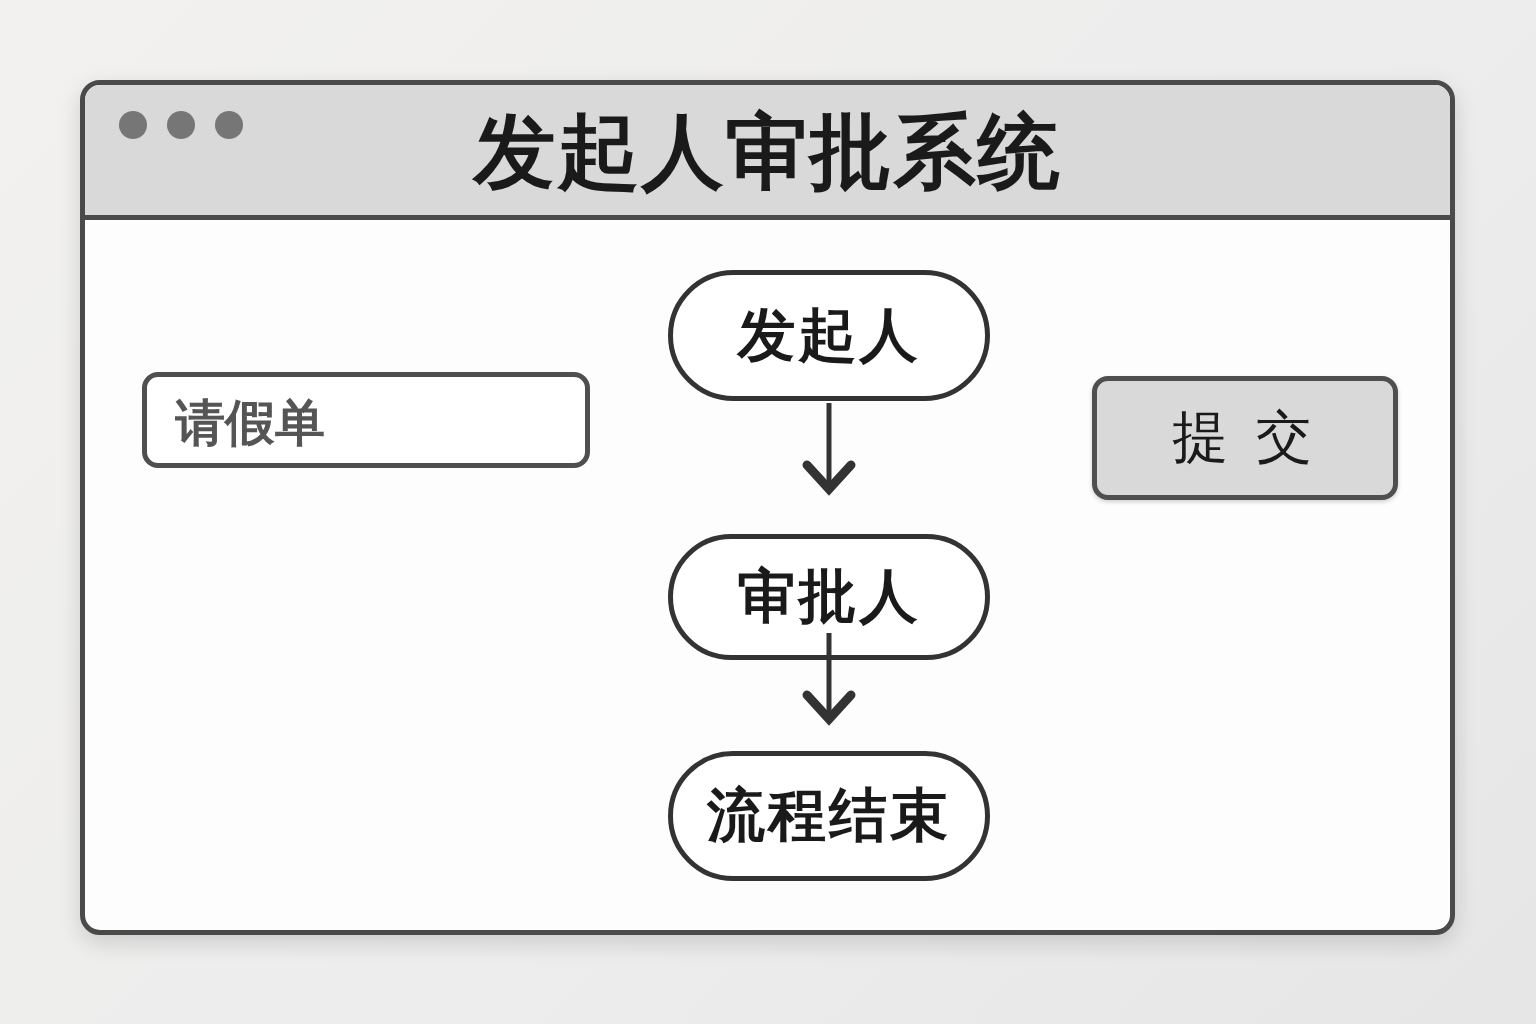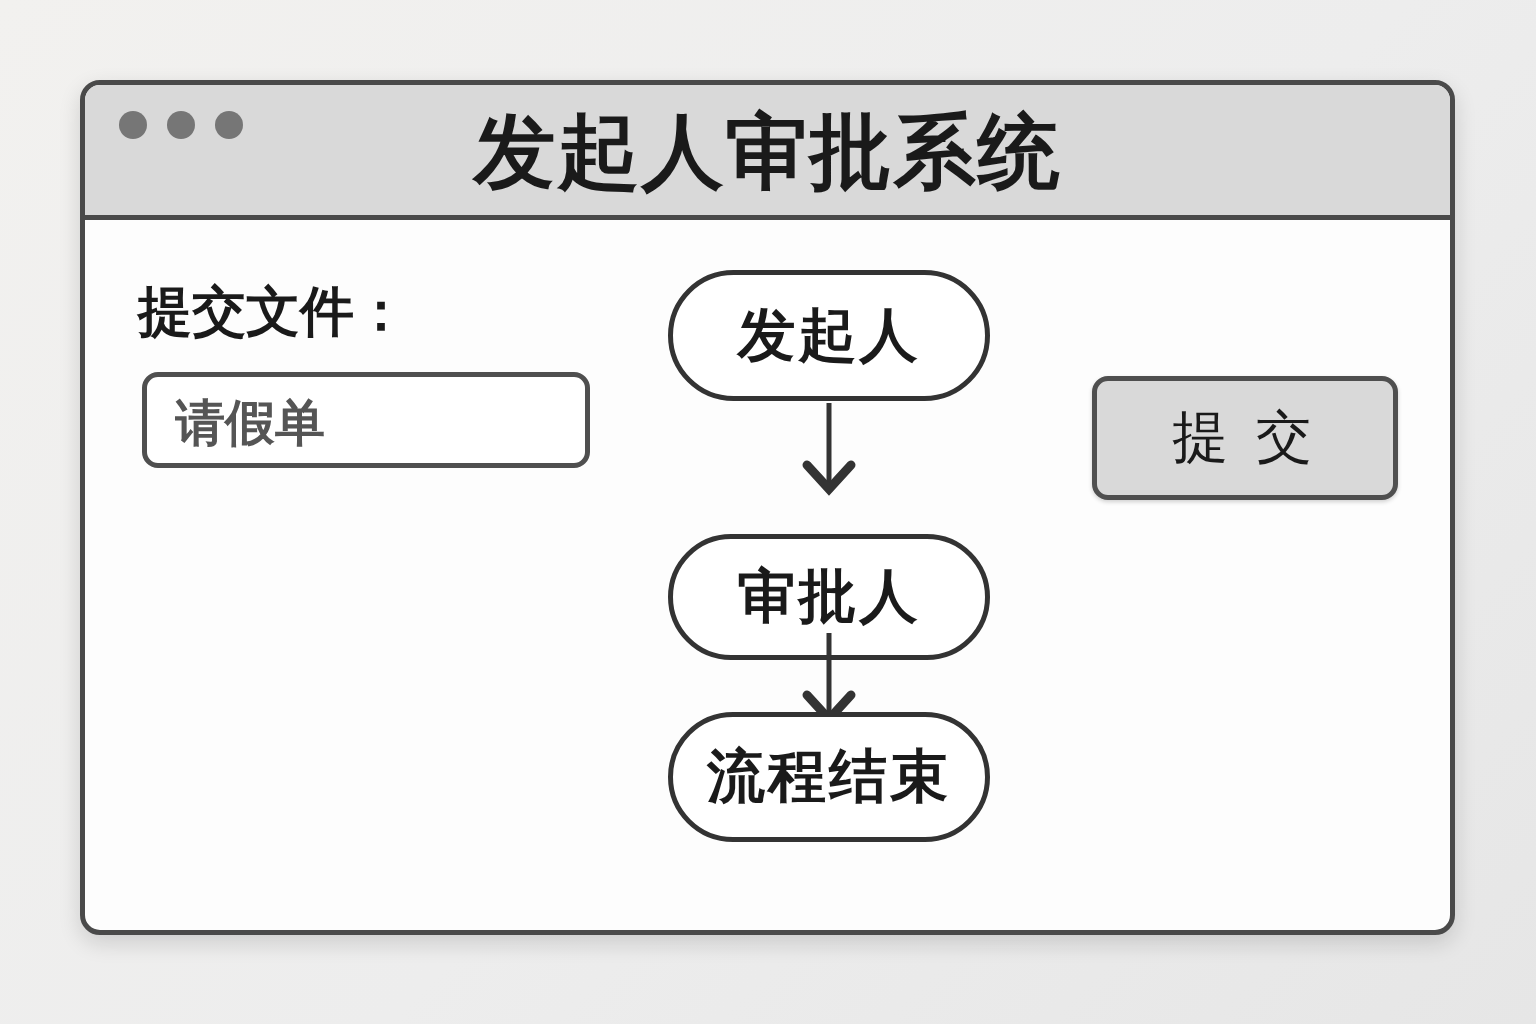--- a/index.html
+++ b/index.html
@@ -76,21 +76,21 @@
     position:absolute;left:583px;width:322px;
     background:#fff;
     border:5px solid var(--node-border);
     border-radius:70px;
     display:flex;align-items:center;justify-content:center;
     font-size:58px;font-weight:bold;color:var(--text);
     letter-spacing:3px;
   }
   .node1{top:50px;height:131px;}
   .node2{top:290px;height:126px;margin-top:24px;}
-  .node3{top:492px;height:130px;}
+  .node3{top:531px;height:130px;}
 
   .arrow{position:absolute;left:714px;width:60px;height:105px;}
   .arrow1{top:183px;}
   .arrow2{top:413px;}
 
   .btn{
     position:absolute;left:1007px;width:306px;
     background:var(--button-bg);
     border:5px solid var(--button-border);
     border-radius:16px;
@@ -114,21 +114,20 @@
       <div class="dots">
         <span class="dot"></span>
         <span class="dot"></span>
         <span class="dot"></span>
       </div>
       <h1 class="title">发起人审批系统</h1>
     </div>
 
     <div class="content">
 
-      <div class="form-label">提交文件：</div>
 
       <input class="file-input" type="text" value="请假单" style="">
 
       <div class="node node1">
         <span>发起人</span>
       </div>
 
       <svg class="arrow arrow1" viewBox="0 0 60 105">
         <line x1="30" y1="0" x2="30" y2="80" stroke="#333333" stroke-width="5"></line>
         <polyline points="8,62 30,86 52,62" fill="none" stroke="#333333" stroke-width="9" stroke-linecap="round" stroke-linejoin="miter"></polyline>

